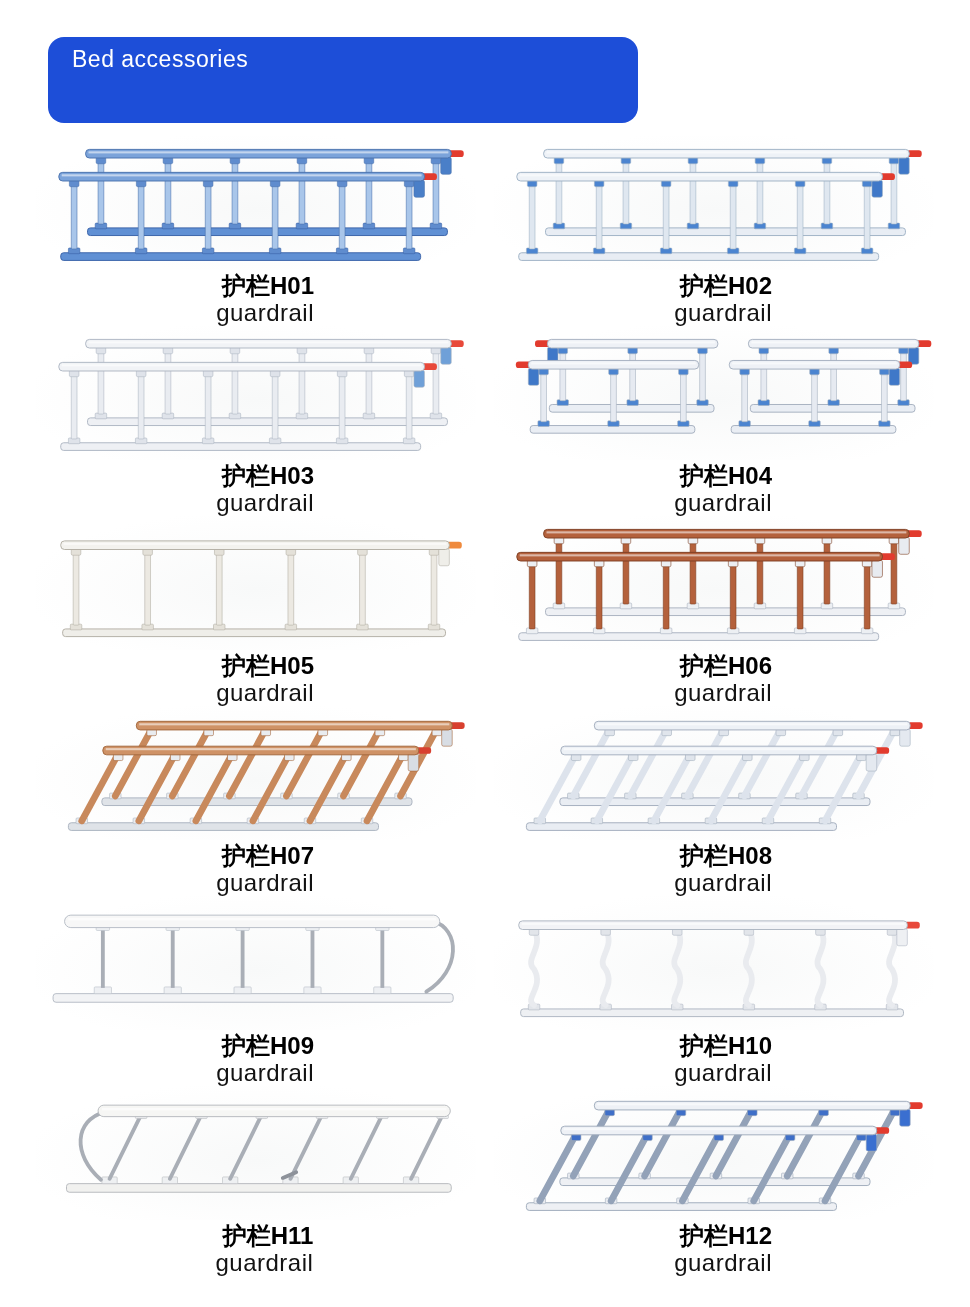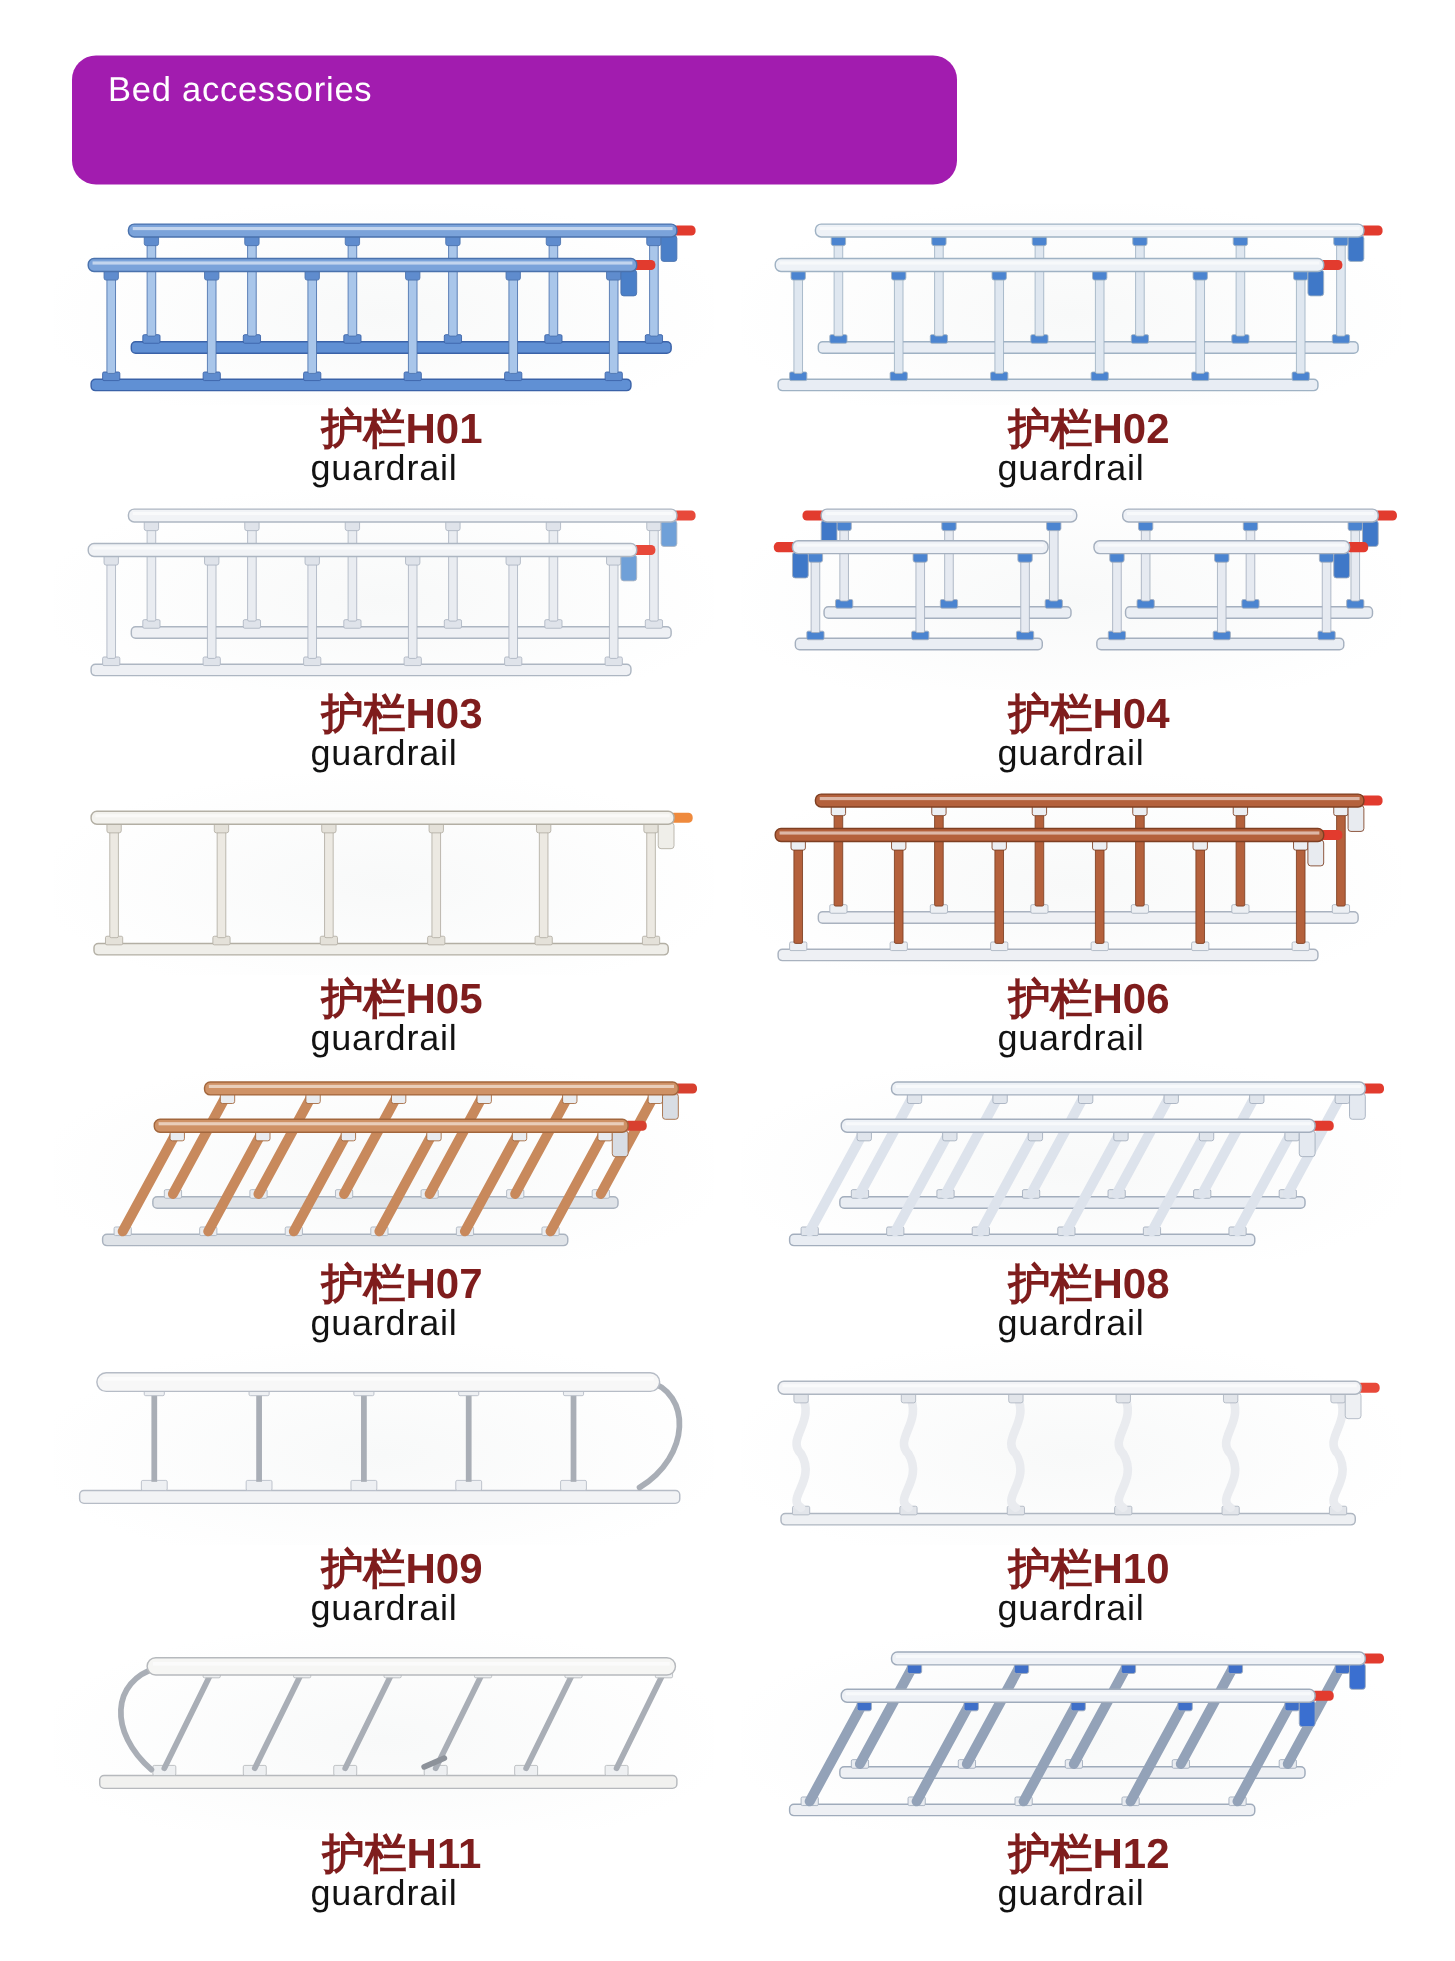--- a/index.html
+++ b/index.html
@@ -20,27 +20,27 @@
     display:grid;grid-template-columns:1fr 1fr;grid-auto-rows:190px;
   }
   .cell{display:flex;flex-direction:column;align-items:center;}
   .photo{
     width:440px;height:134px;
     background:radial-gradient(ellipse at 50% 55%, #f8f9f9 0%, #ffffff 75%);
   }
   .photo svg{width:100%;height:100%;display:block;}
   figure{margin:0;}
   figcaption{text-align:center;margin-top:2px;}
-  .cn{font-size:28px;font-weight:600;color:#7f1d1d;line-height:27px;margin-left:24px;}
-  .en{font-size:24px;font-weight:400;color:#121212;line-height:27px;letter-spacing:.5px;}
+  .cn{font-size:24px;font-weight:600;color:#000000;line-height:27px;margin-left:24px;}
+  .en{font-size:24px;font-weight:400;color:#121212;line-height:27px;letter-spacing:.5px;text-align:right;}
 </style>
 </head>
 <body style="background: rgb(255, 255, 255);">
 
-<header class="banner" style="background: #a21caf; color: rgb(255, 255, 255);">
+<header class="banner" style="background: #1d4ed8; color: rgb(255, 255, 255);">
   <div class="sub">Bed accessories</div>
 </header>
 
 <main class="catalog">
   <figure class="cell">
     <div class="photo">
         <svg viewBox="0 0 440 140" preserveAspectRatio="xMidYMid meet" xmlns="http://www.w3.org/2000/svg">
           <rect x="44" y="96" width="376" height="8" fill="#6090d4" stroke="#3a62a8" stroke-width="1" rx="3"></rect>
           <rect x="52" y="91" width="12" height="6" fill="#5f8cce" stroke="#3a62a8" stroke-width="0.6" rx="1"></rect>
           <rect x="55" y="22" width="6" height="70" fill="#a9c6ea" stroke="#4a72ad" stroke-width="0.6" rx="1"></rect>

